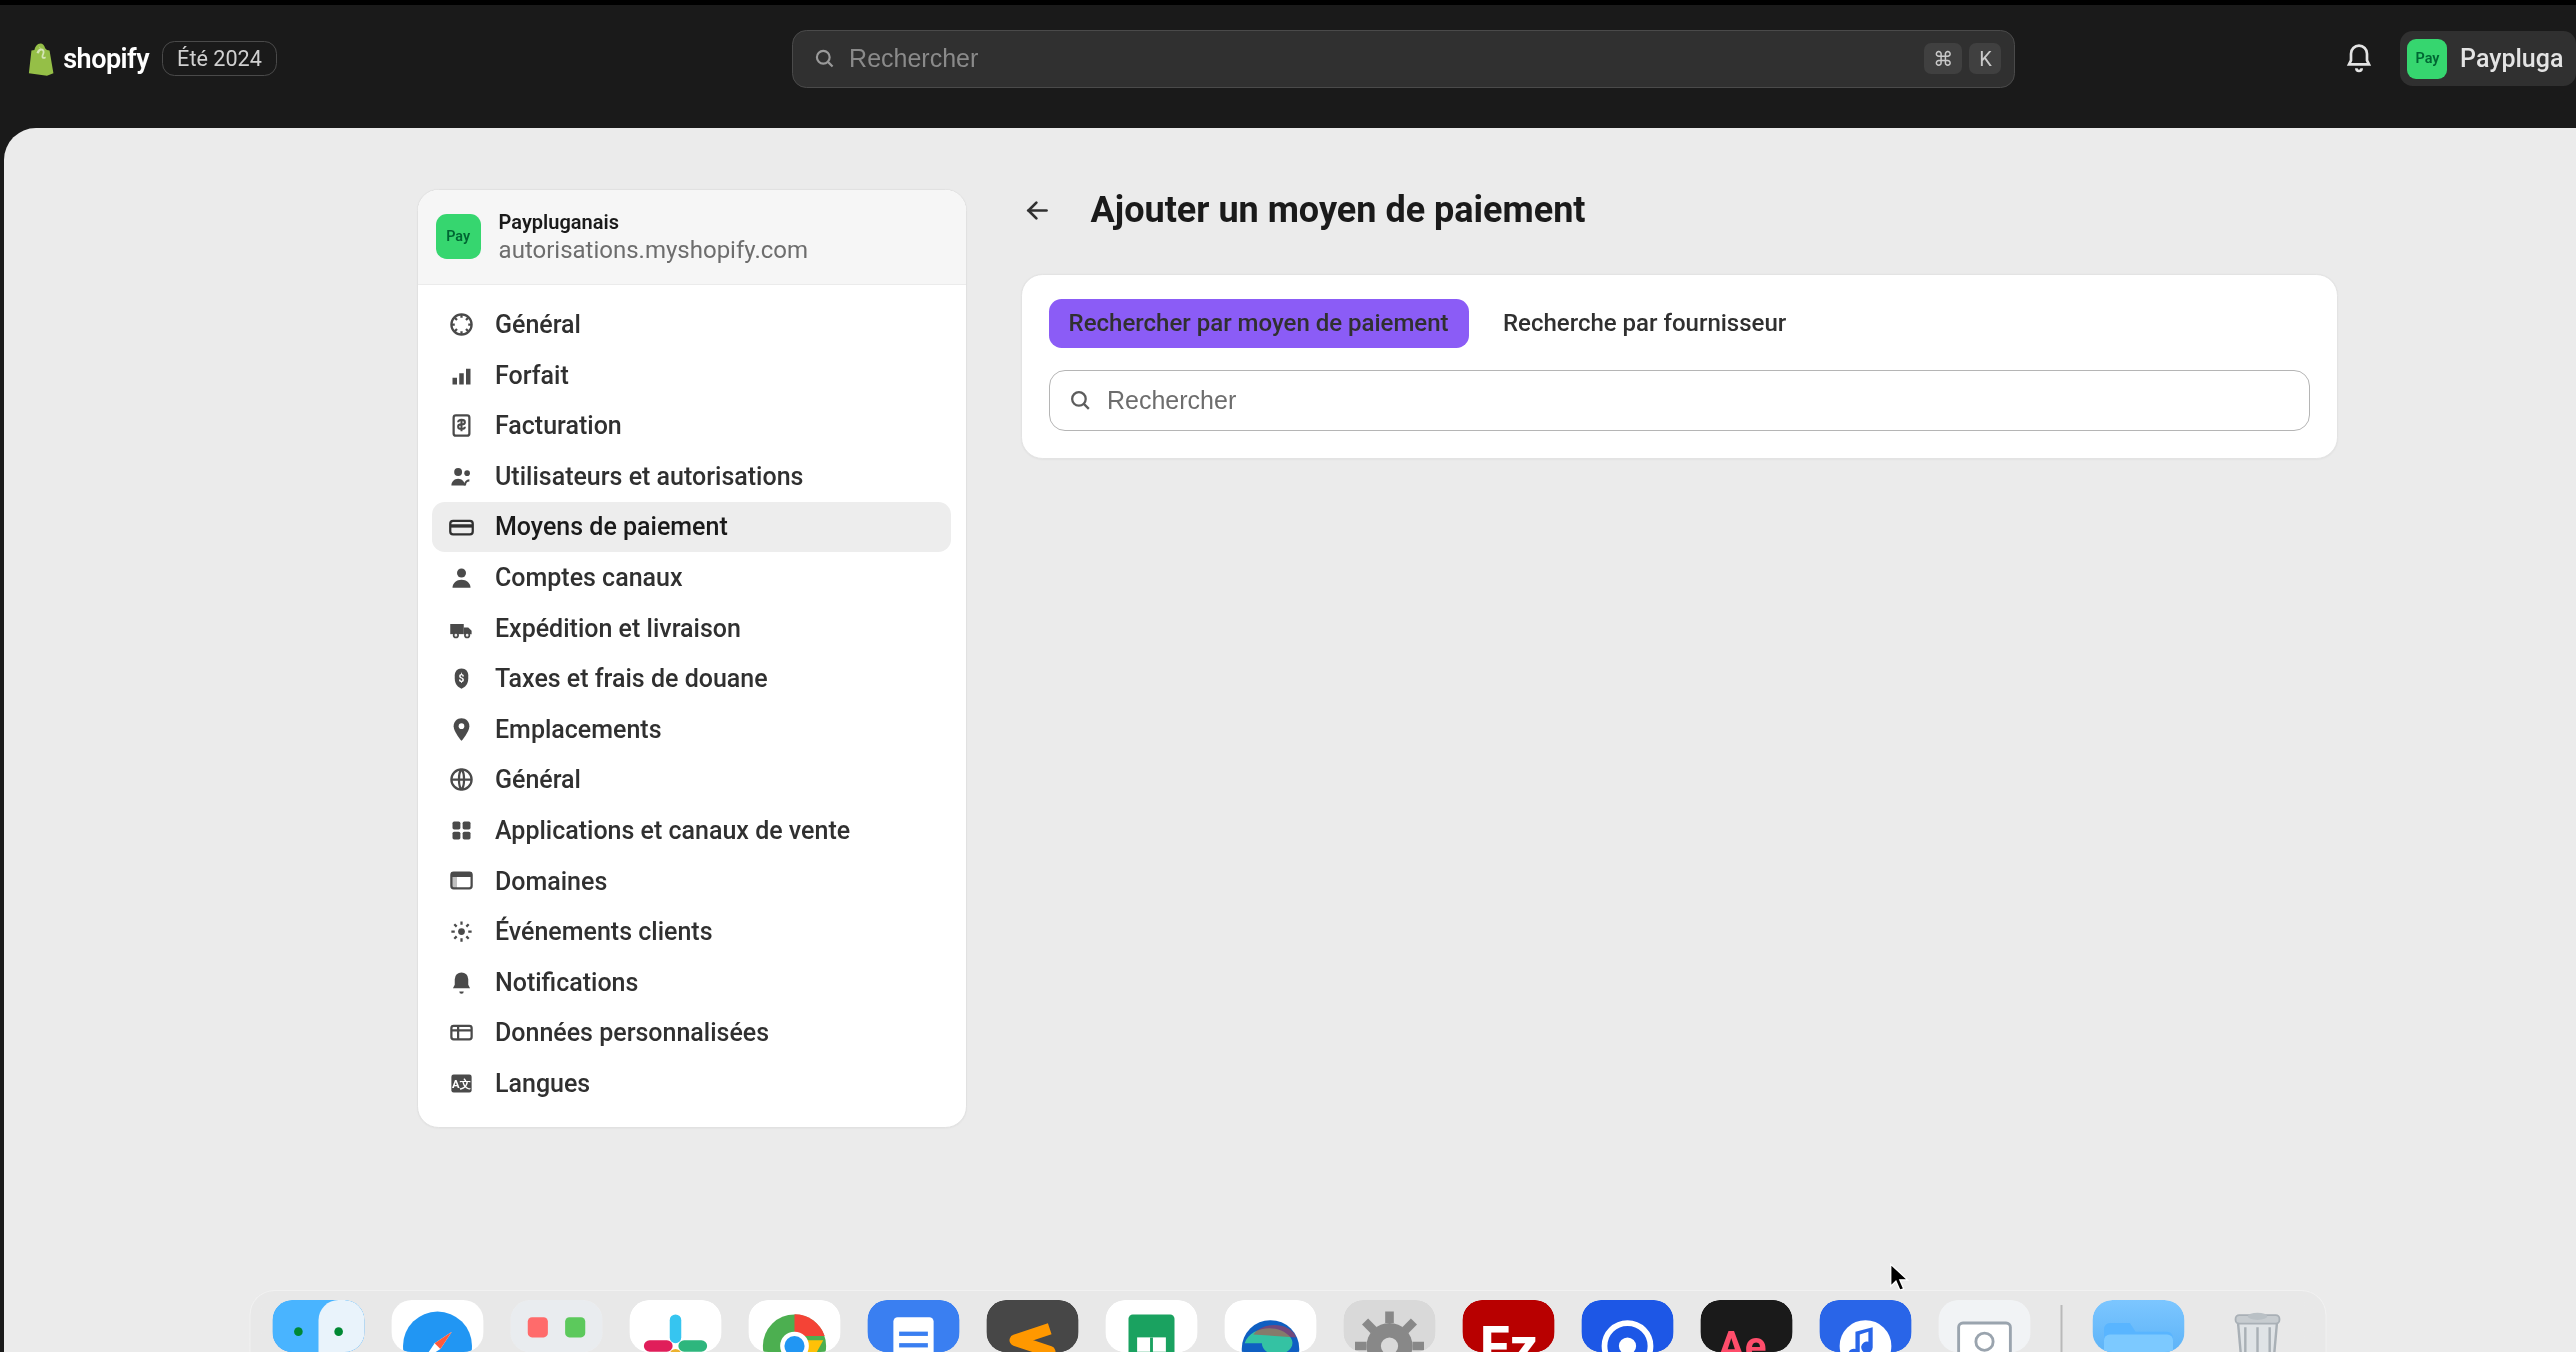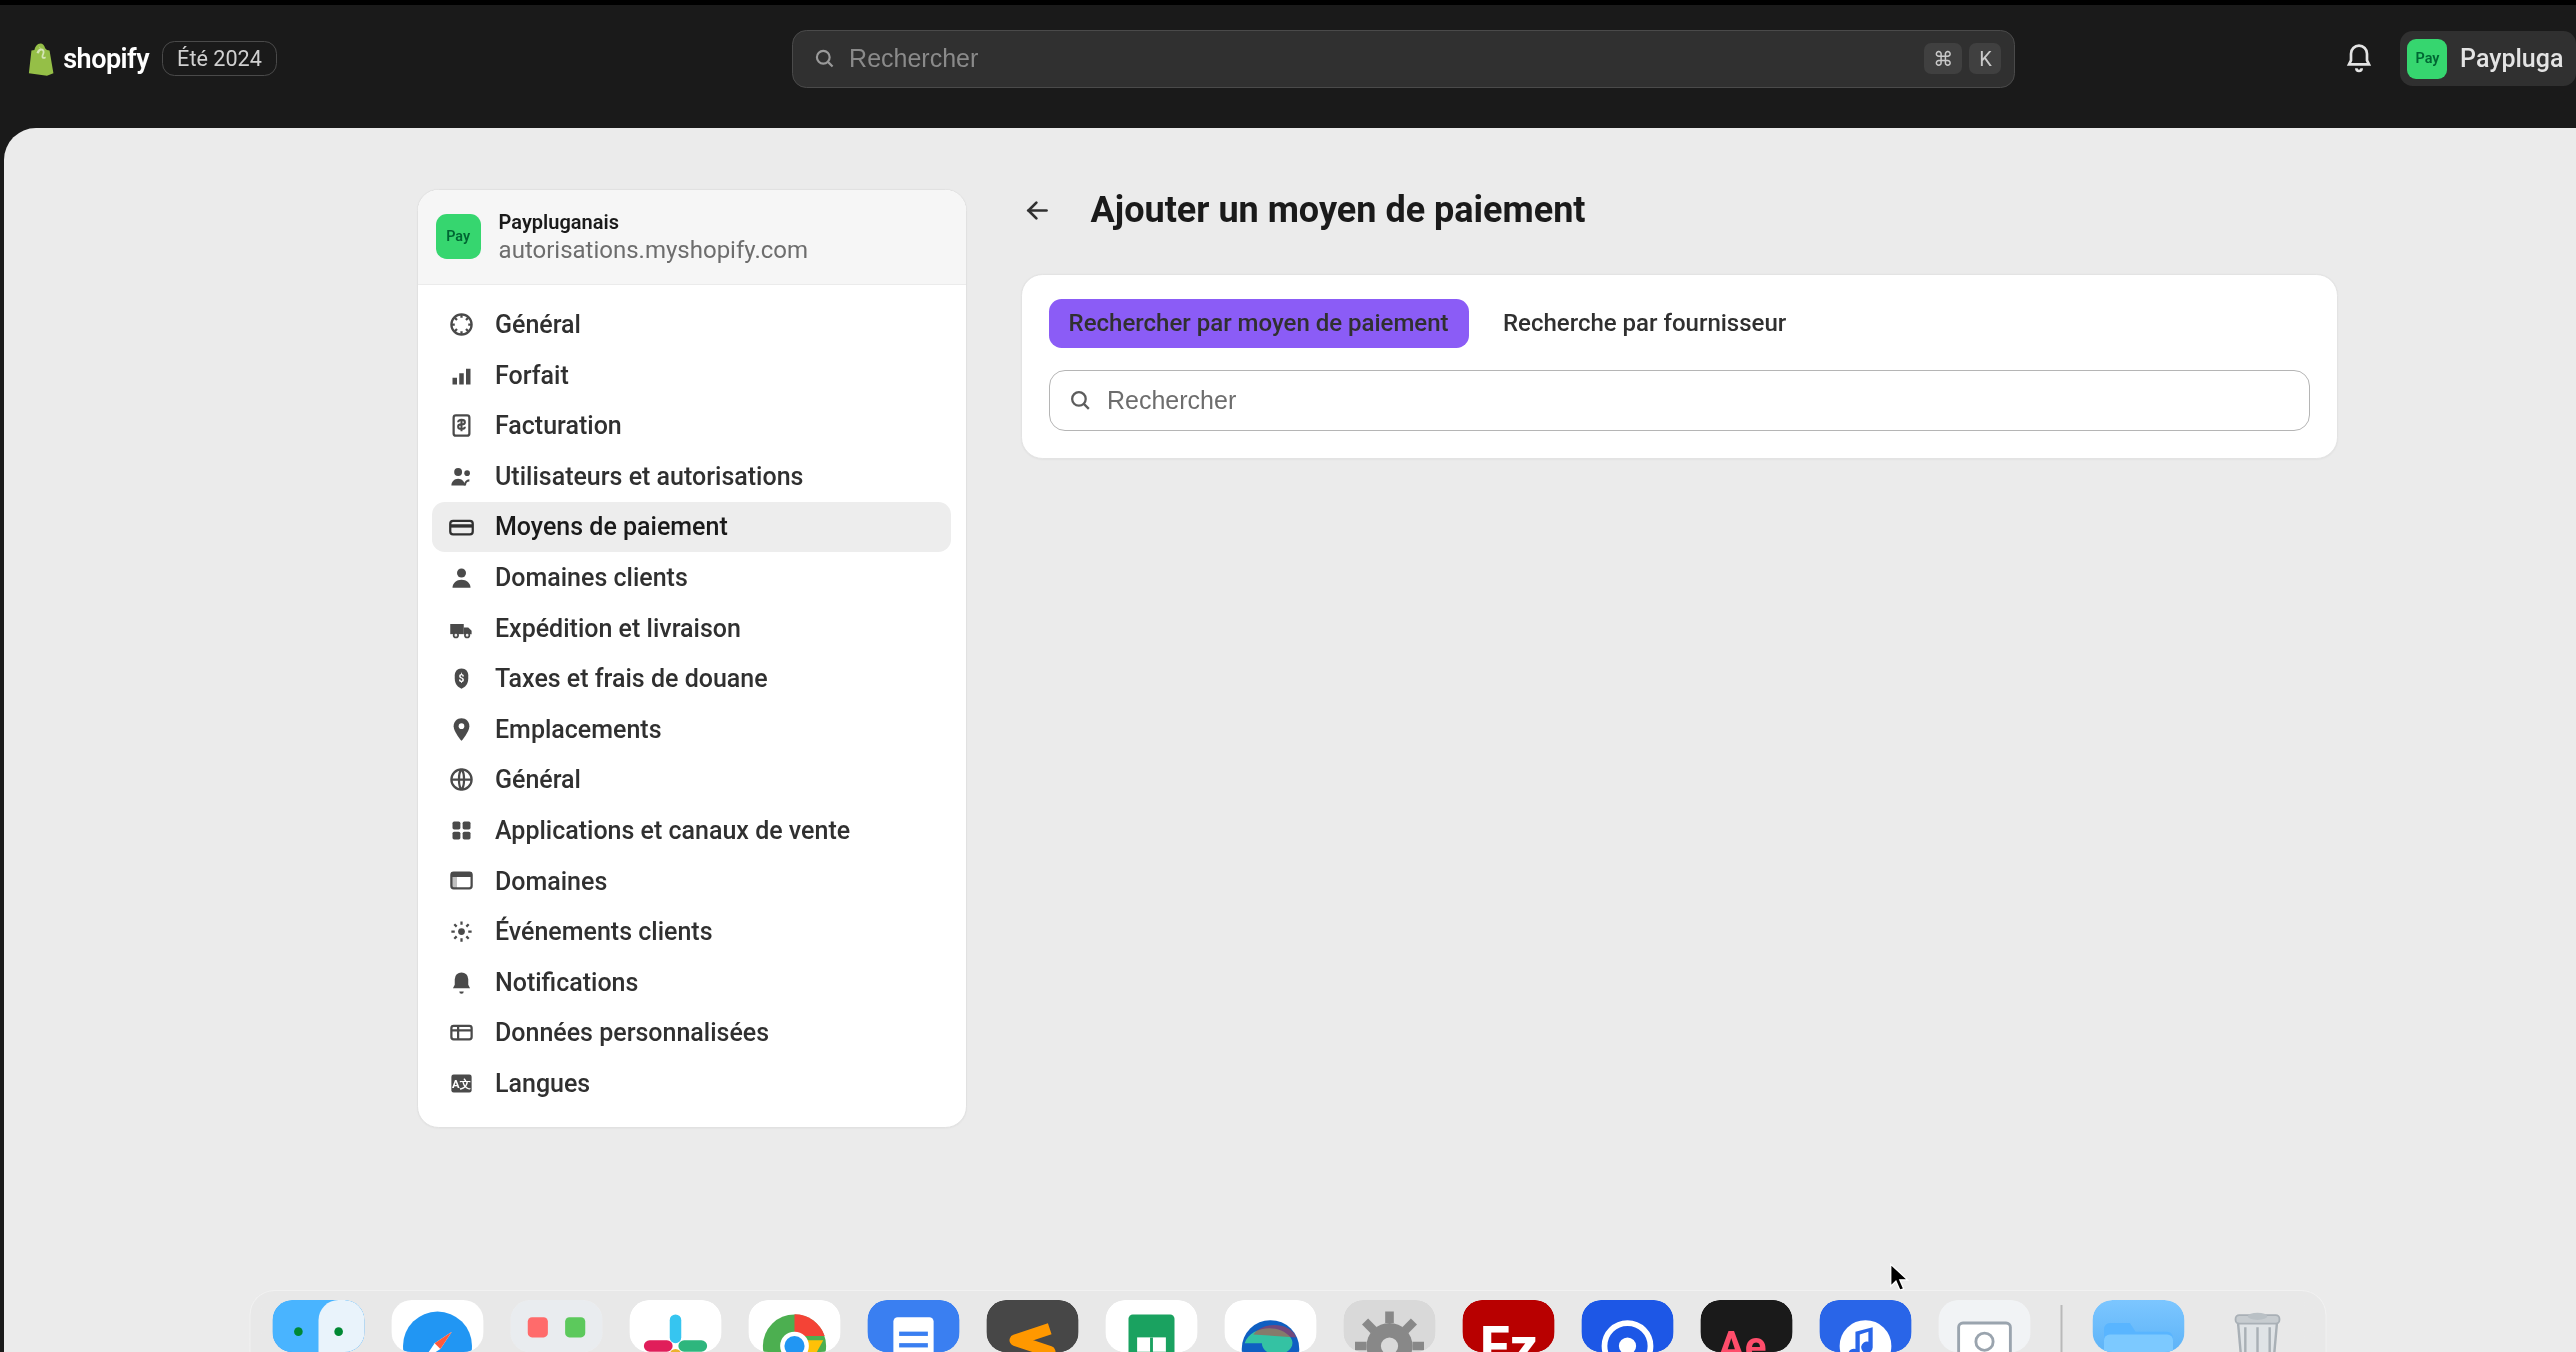--- a/index.html
+++ b/index.html
@@ -414,21 +414,21 @@
               <div class="side-item active">
                 <svg class="nav-icon" viewBox="0 0 24 24">
                   <use href="#i-payments"></use>
                 </svg>
                 <span>Moyens de paiement</span>
               </div>
               <div class="side-item">
                 <svg class="nav-icon" viewBox="0 0 24 24">
                   <use href="#i-customer-accounts"></use>
                 </svg>
-                <span>Domaines clients</span>
+                <span>Comptes canaux</span>
               </div>
               <div class="side-item">
                 <svg class="nav-icon" viewBox="0 0 24 24">
                   <use href="#i-shipping"></use>
                 </svg>
                 <span>Expédition et livraison</span>
               </div>
               <div class="side-item">
                 <svg class="nav-icon" viewBox="0 0 24 24">
                   <use href="#i-taxes"></use>

